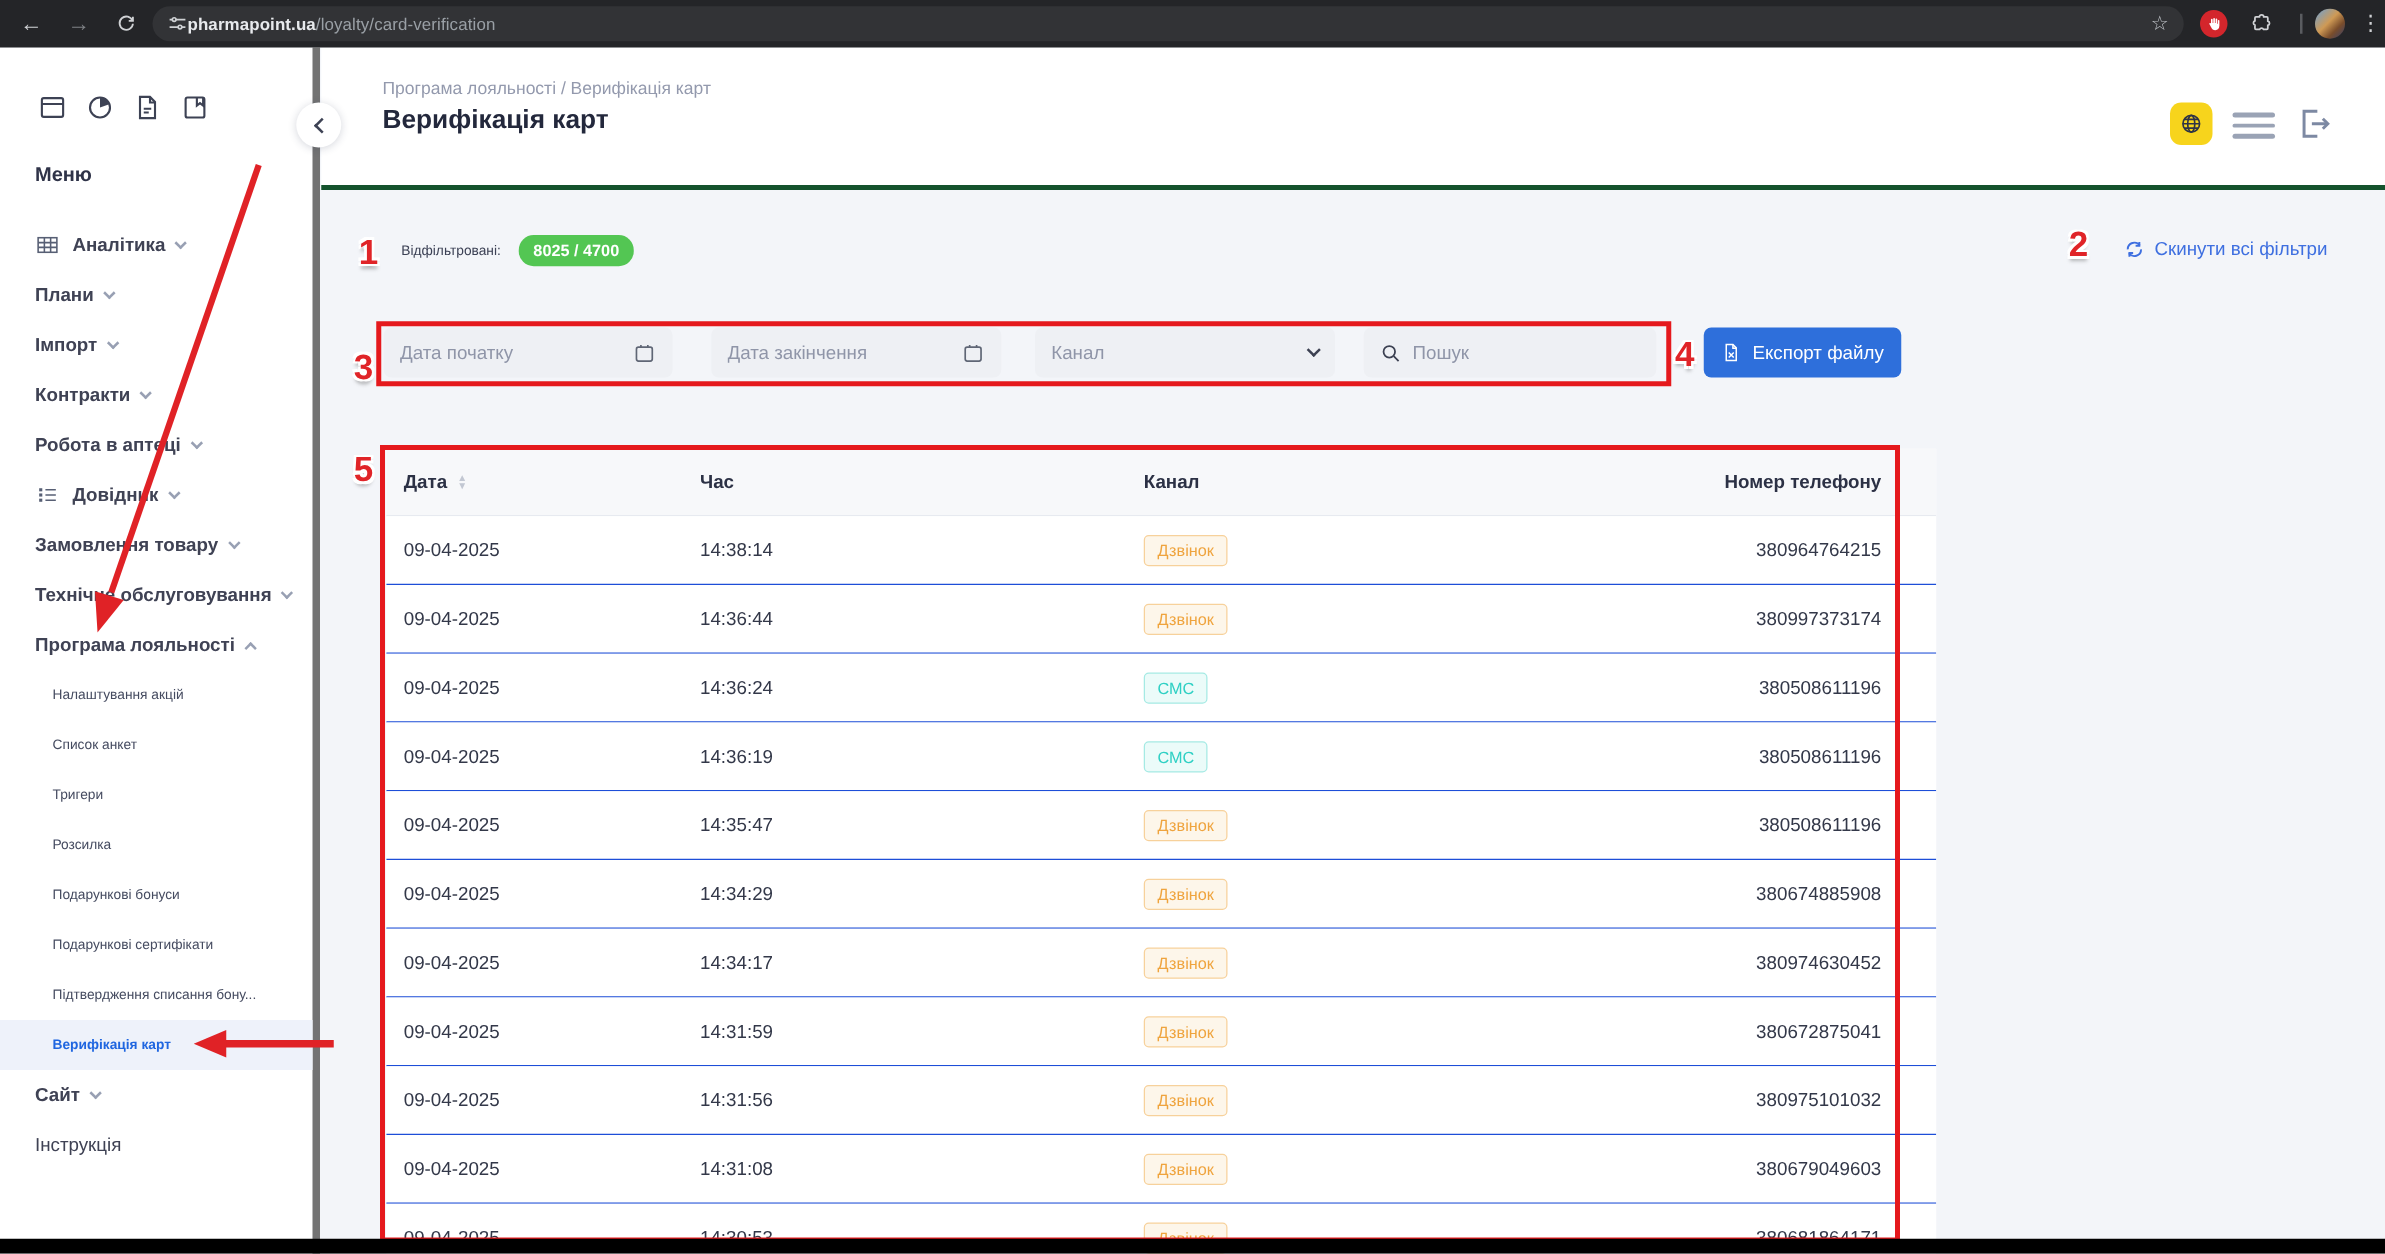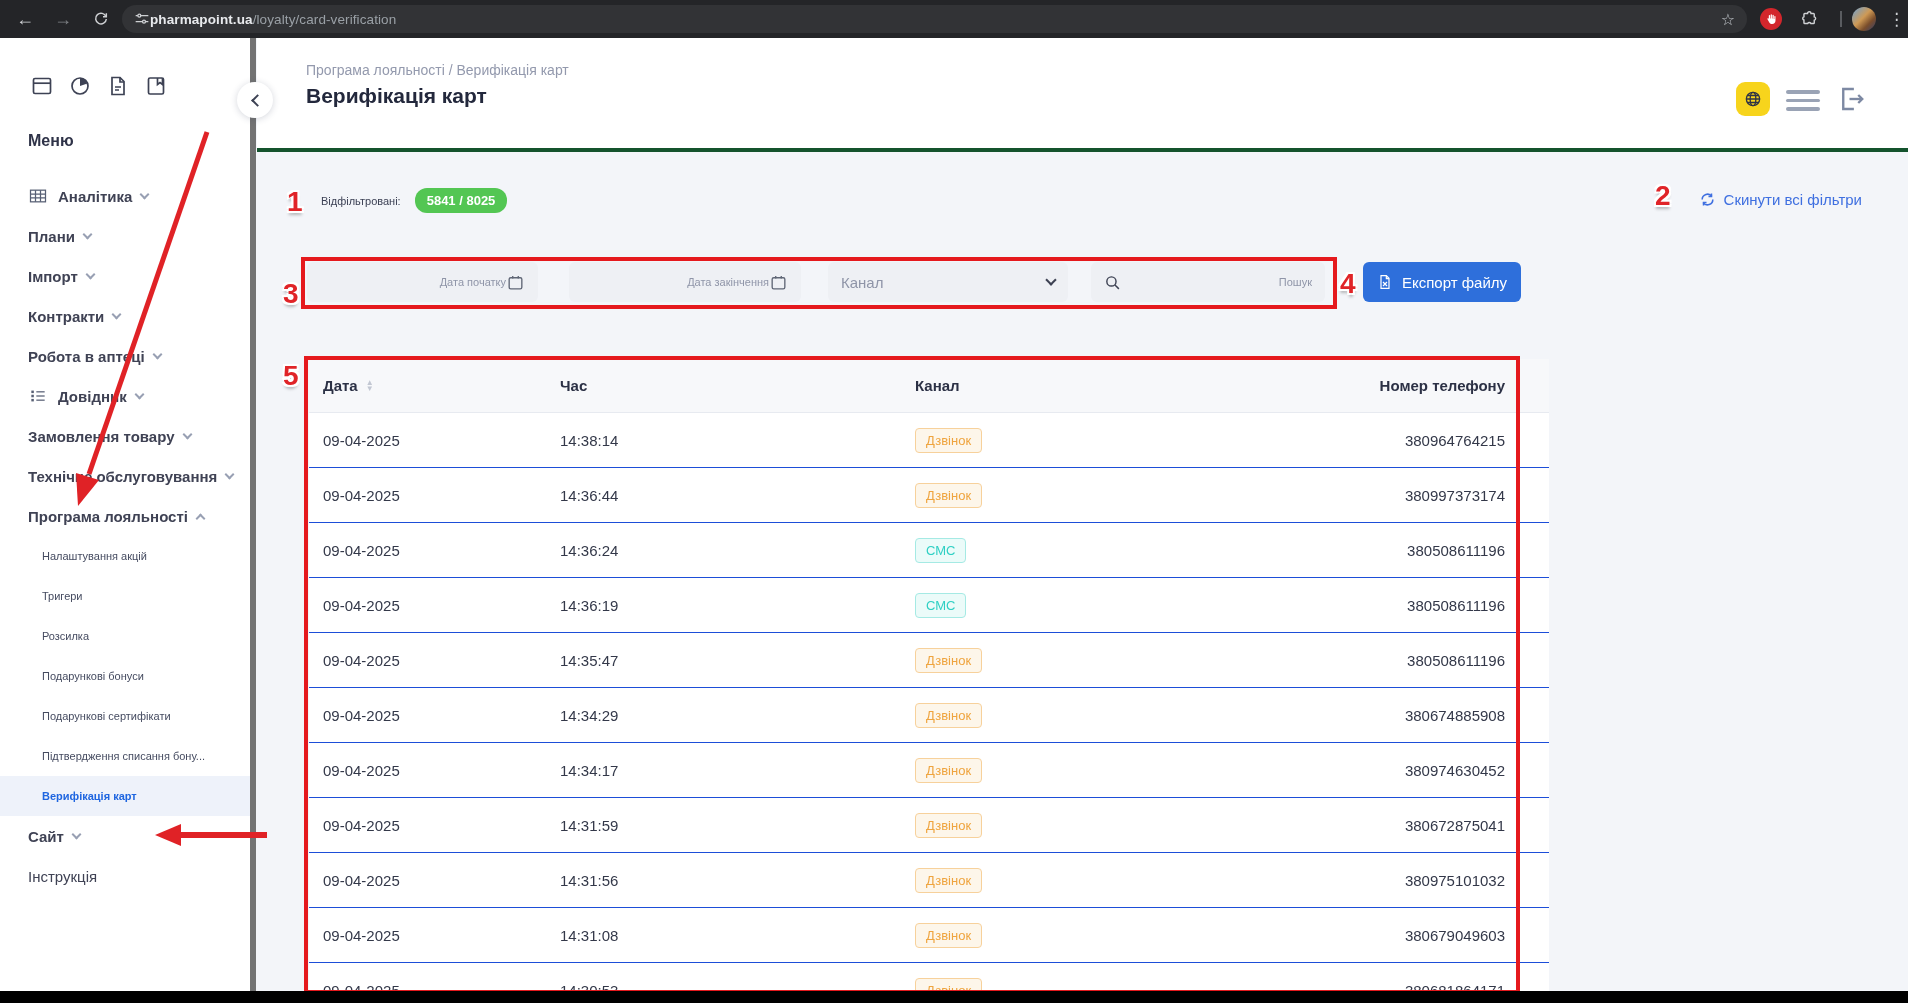--- a/index.html
+++ b/index.html
@@ -57,22 +57,22 @@
   .hamburger { position:absolute; left:1529px; top:52px; width:34px; cursor:pointer; }
   .hamburger div { height:3.5px; background:#9aa3b5; border-radius:2px; margin-bottom:5px; }
   .logout { position:absolute; left:1580px; top:46px; width:30px; height:30px; cursor:pointer; }
   .filtered-row { position:absolute; left:64px; top:150px; display:flex; align-items:center; gap:14px; }
   .filtered-label { font-size:11px; color:#3c4155; }
   .count-pill { background:#53c653; color:#fff; font-size:13px; font-weight:700; padding:5px 12px; border-radius:12px; }
   .reset-link { position:absolute; right:46px; top:153px; display:flex; align-items:center; gap:8px;
                 color:#3e6fe0; font-size:15px; cursor:pointer; }
   .field { position:absolute; top:224px; height:40px; background:#eef0f4; border-radius:6px;
            display:flex; align-items:center; padding:0 13px; }
-  .field input { border:none; outline:none; background:transparent; font-size:11px; width:100%;
-                 font-family:inherit; color:#3c4155;text-align:right; }
+  .field input { border:none; outline:none; background:transparent; font-size:15px; width:100%;
+                 font-family:inherit; color:#3c4155; }
   .field input::placeholder { color:#8f95a8; opacity:1; }
   .f-date1 { left:50px; width:231px; }
   .f-date2 { left:312px; width:232px; }
   .f-channel { left:571px; width:240px; cursor:pointer; }
   .f-search { left:834px; width:234px; }
   .f-channel .ph { font-size:15px; color:#8f95a8; }
   .f-channel .chev { border-color:#3c4152; margin-left:auto; width:8px; height:8px; }
   .cal-ic { margin-left:auto; flex:0 0 auto; cursor:pointer; }
   .search-ic { margin-right:9px; flex:0 0 auto; }
   .export-btn { position:absolute; left:1106px; top:224px; width:158px; height:40px; background:#2e6fdb;
@@ -206,20 +206,23 @@
     </div>
     <div class="mi">
       <span>Програма лояльності</span>
         <span class="chev up"></span>
     </div>
 
     <div class="smi">
         <span>Налаштування акцій</span>
       </div>
     <div class="smi">
+        <span>Список анкет</span>
+      </div>
+    <div class="smi">
         <span>Тригери</span>
       </div>
     <div class="smi">
         <span>Розсилка</span>
       </div>
     <div class="smi">
         <span>Подарункові бонуси</span>
       </div>
     <div class="smi">
         <span>Подарункові сертифікати</span>
@@ -263,21 +266,21 @@
       </div>
     <svg class="logout" viewBox="0 0 24 24" fill="none" stroke="#7d89a3" stroke-width="1.9">
       <path d="M13.5 4H5v16h8.5"></path>
         <path d="M10 12h10"></path>
         <path d="M17 8.8 20.2 12 17 15.2"></path>
     </svg>
   </div>
 
   <div class="filtered-row">
     <span class="filtered-label">Відфільтровані:</span>
-    <span class="count-pill">5841 / 8025</span>
+    <span class="count-pill">8025 / 4700</span>
   </div>
 
   <div class="reset-link">
     <svg width="17" height="17" viewBox="0 0 24 24" fill="none" stroke="#3e6fe0" stroke-width="2.2">
       <path d="M19.5 12a7.5 7.5 0 0 1-13.6 4.4"></path>
         <path d="M4.5 12a7.5 7.5 0 0 1 13.6-4.4"></path>
       <path d="M17.6 3.6v4.2h-4.2"></path>
         <path d="M6.4 20.4v-4.2h4.2"></path>
     </svg>
     <span>Скинути всі фільтри</span>

